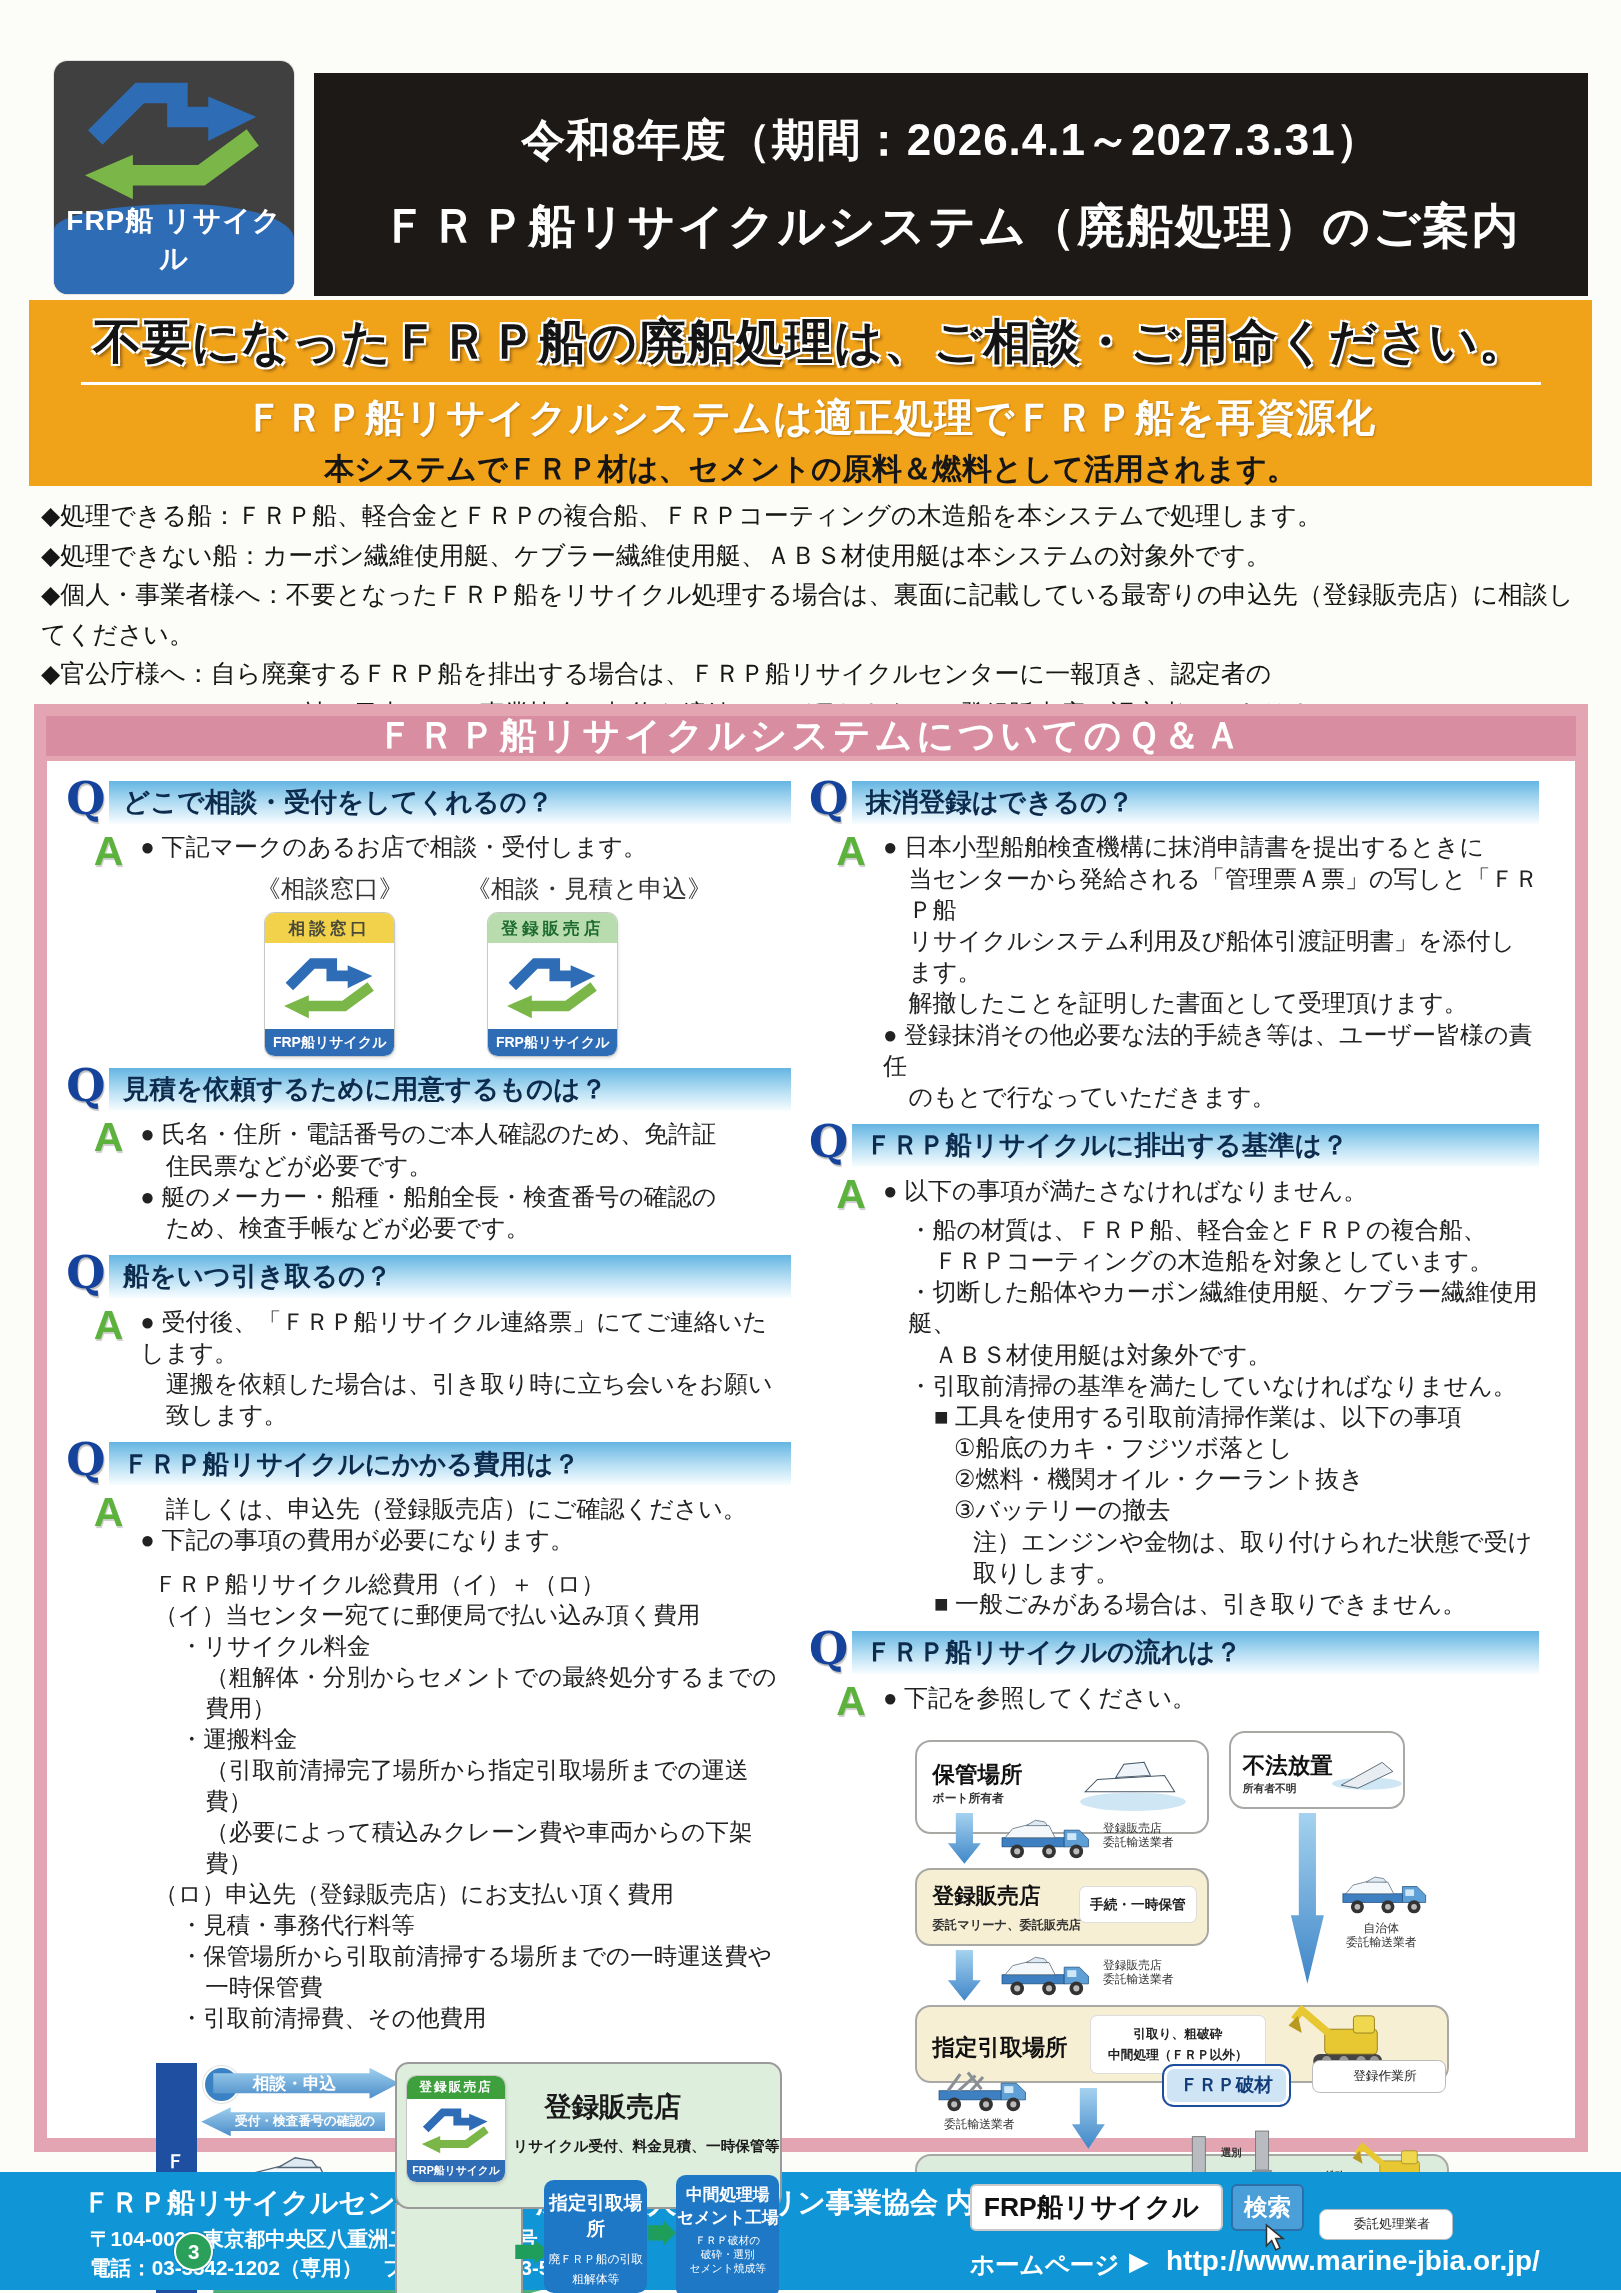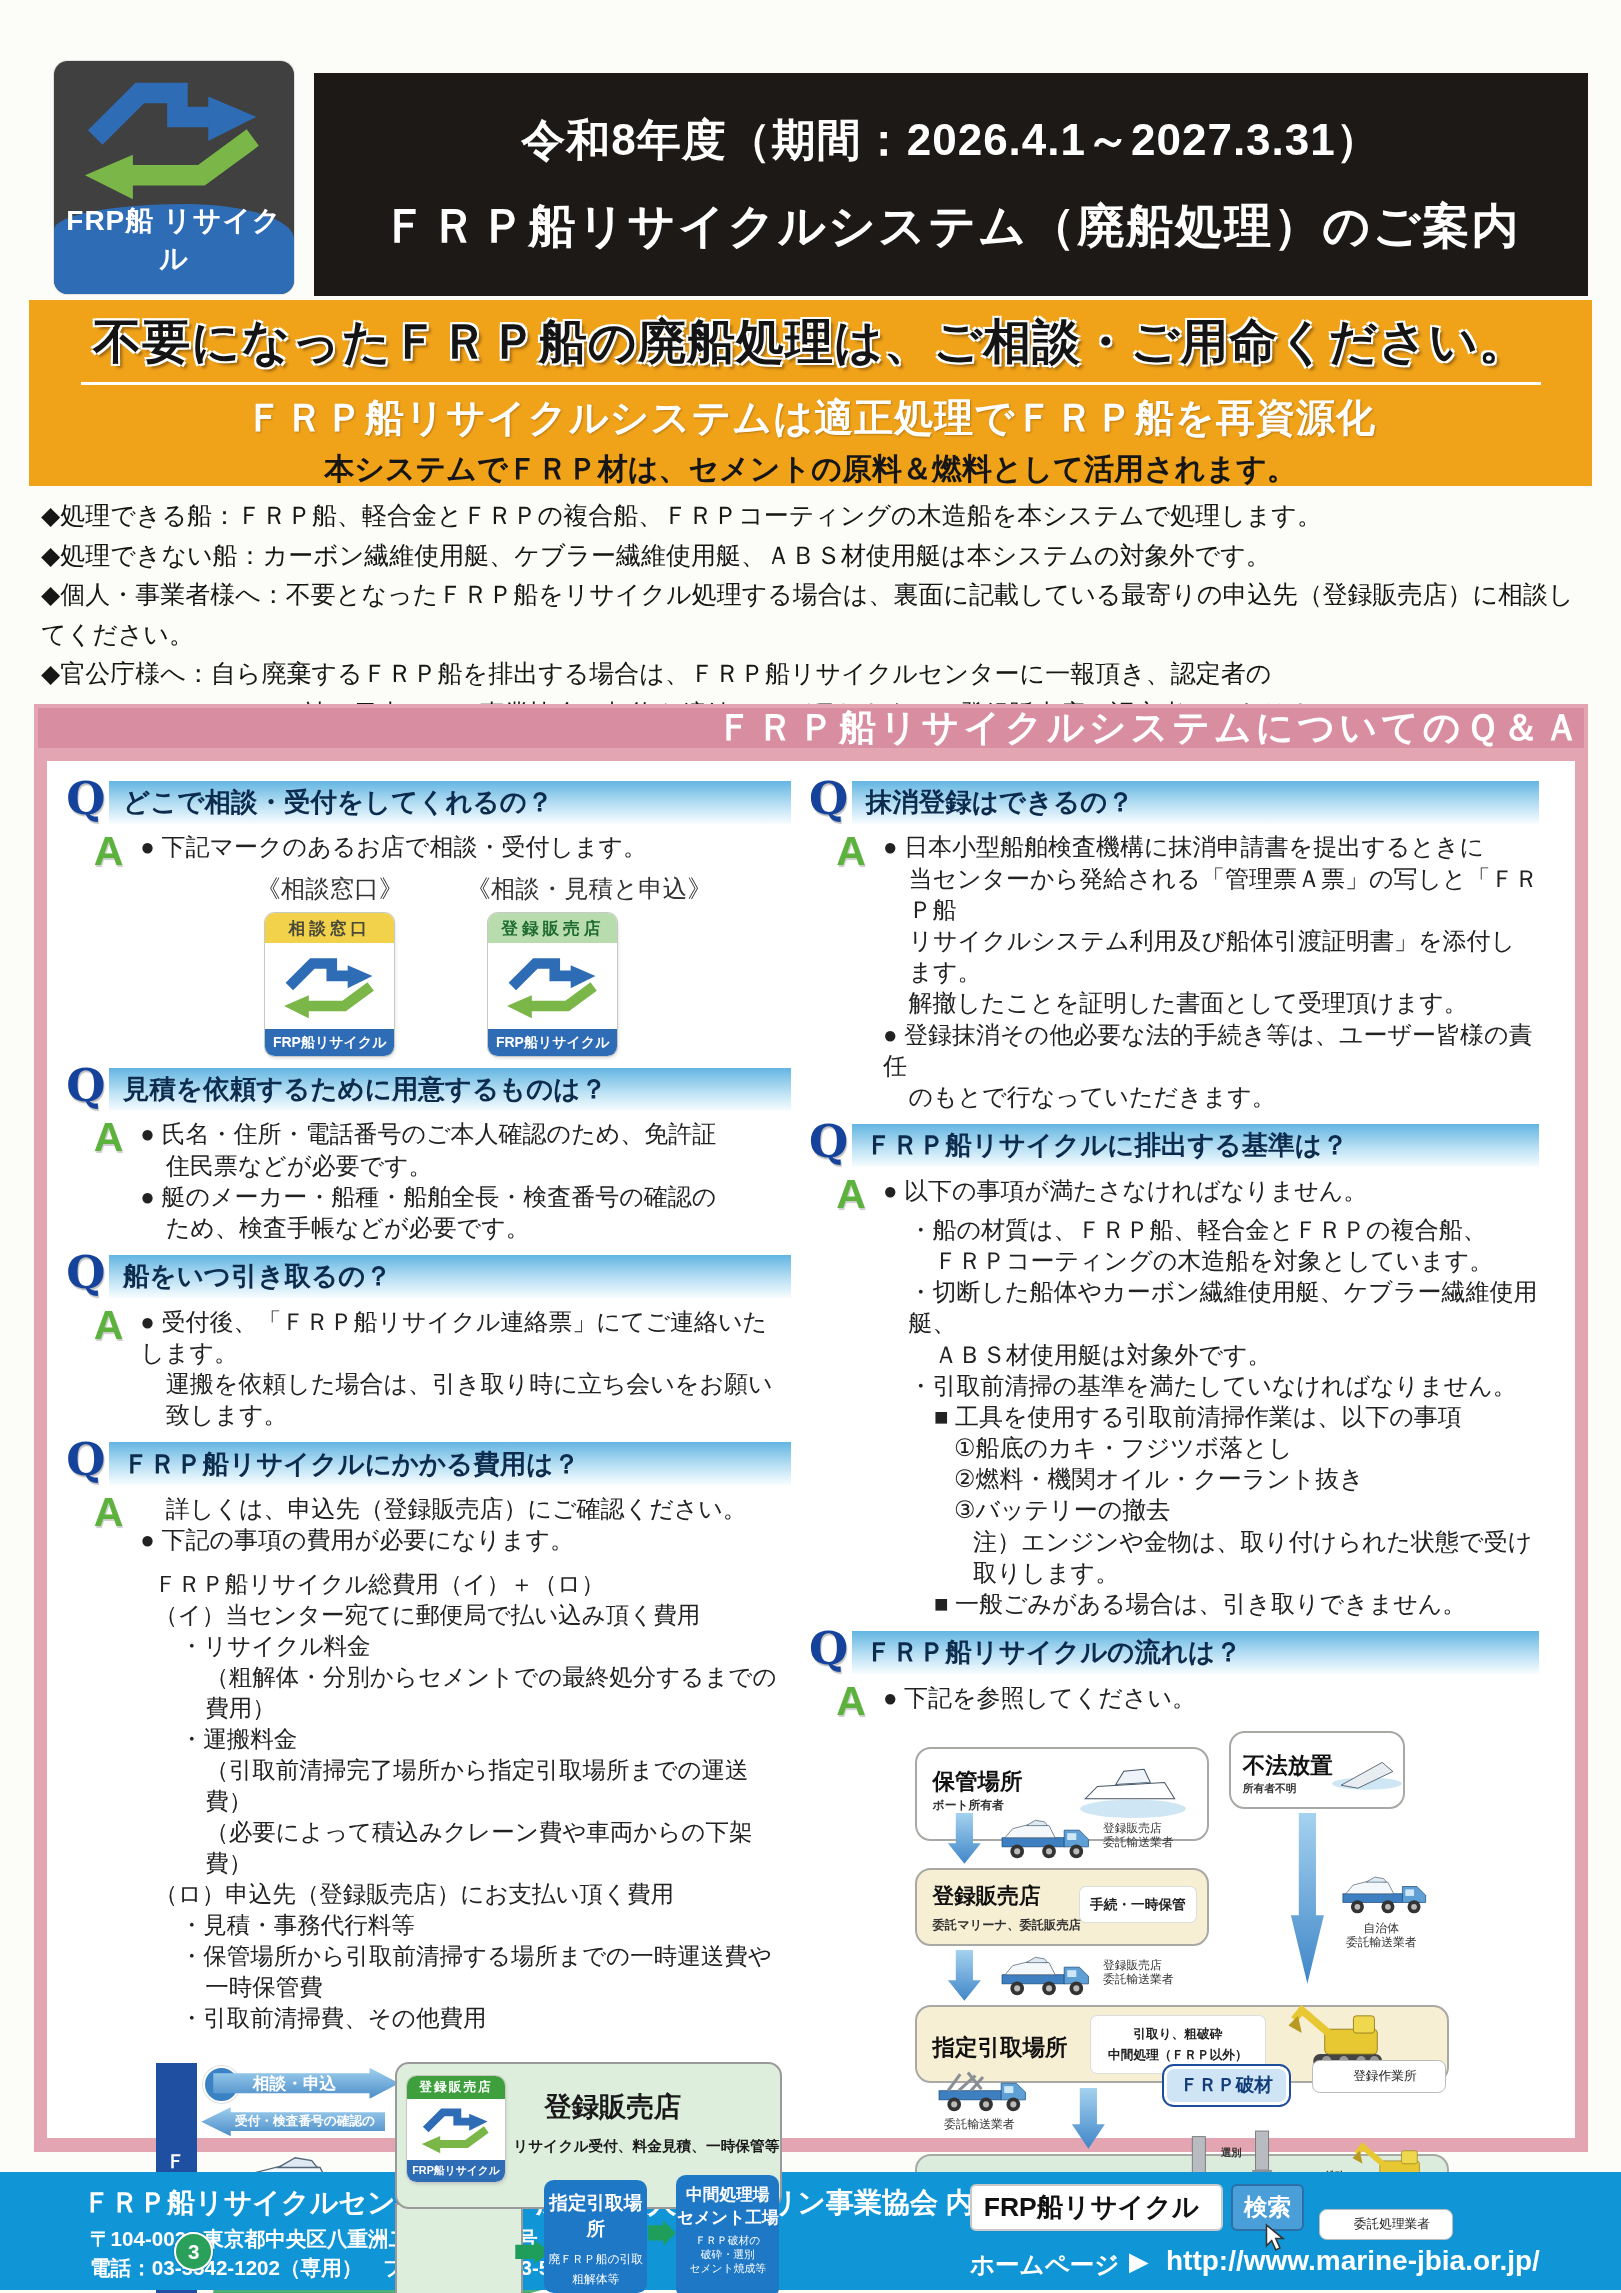--- a/index.html
+++ b/index.html
@@ -29,21 +29,21 @@
         text-shadow:1px 1px 2px rgba(90,50,0,.35);}
   .hero-note{text-align:center;font-size:30px;font-weight:bold;color:#161616;margin-top:3.9px;}
 
   
   .intro{position:absolute;left:41px;top:496px;width:1554px;font-size:25px;line-height:1.58;color:#161616;}
   .intro .ind{padding-left:212px;}
 
   
   .qa{position:absolute;left:34px;top:704px;width:1554px;height:1448px;background:#e2a5b1;
       padding:0;box-sizing:border-box;}
-  .qa-head{height:40px;margin:4px;background:#d88da0;display:flex;align-items:center;justify-content:flex-end;}
+  .qa-head{height:40px;margin:12px;background:#d88da0;display:flex;align-items:center;justify-content:center;}
   .qa-title{color:#fff;font-size:37px;font-weight:bold;letter-spacing:3.9px;}
   .qa-body{position:absolute;left:12.7px;top:57px;right:12.7px;bottom:13.7px;background:#fff;
       padding:15.7px 19.6px 7.8px 19.6px;box-sizing:border-box;display:flex;gap:17.6px;}
   .col-l{width:725px;flex:none;}
   .col-r{width:730px;flex:none;}
 
   .q-row{position:relative;display:flex;align-items:flex-start;margin-top:9.8px;}
   .q-glyph{font-family:"DejaVu Serif","Liberation Serif",serif;font-size:45px;font-weight:bold;
       color:#15439c;line-height:.9;margin-right:3.9px;text-shadow:1px 2px 1px rgba(0,0,0,.25);flex:none;}
   .q-bar{flex:1;height:43px;margin-top:2px;background:linear-gradient(180deg,#64b5e2 0%,#b9e0f4 55%,#f8fdff 100%);
@@ -449,21 +449,21 @@
           <div class="q-bar">
               <span class="q-text">ＦＲＰ船リサイクルの流れは？</span>
             </div>
         </div>
         <div class="a-row">
           <span class="a-glyph">A</span>
           <div class="al">● 下記を参照してください。</div>
         </div>
 
         <div class="fr">
-          <div class="fr-white" style="left:106px;top:20px;width:294px;height:94px;">
+          <div class="fr-white" style="left:106px;top:13px;width:294px;height:94px;">
             <div class="fr-title" style="left:15.7px;top:17.6px;font-size:22.5px;">保管場所</div>
             <div class="fr-sub" style="left:15.7px;top:49px;font-size:11.8px;">ボート所有者</div>
             <svg class="abs" style="left:157px;top:9.8px;width:118px;height:61px;" viewBox="0 0 120 62" width="118" height="61">
                 <use href="#sym-boat" width="120" height="62"></use>
               </svg>
           </div>
           <div class="fr-white" style="left:420px;top:3.9px;width:176px;height:78px;">
             <div class="fr-title" style="left:11.8px;top:17.6px;font-size:22.5px;">不法放置</div>
             <div class="fr-sub" style="left:11.8px;top:49px;font-size:10.8px;">所有者不明</div>
             <svg class="abs" style="left:98px;top:13.7px;width:76px;height:51px;" viewBox="0 0 78 52" width="76" height="51">

